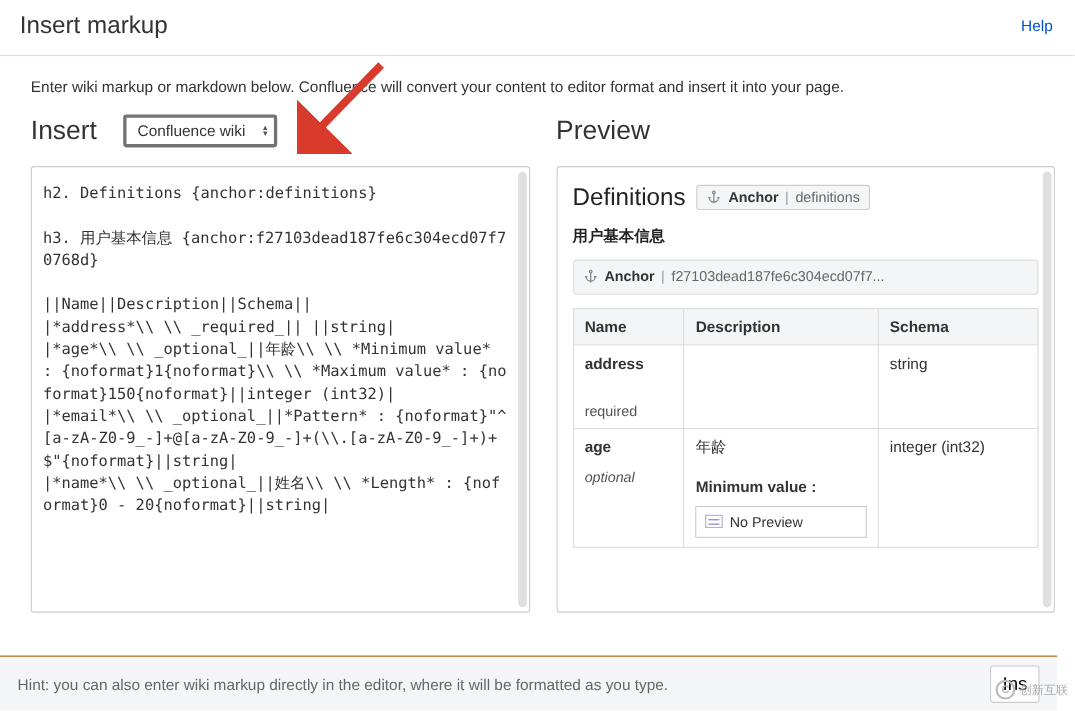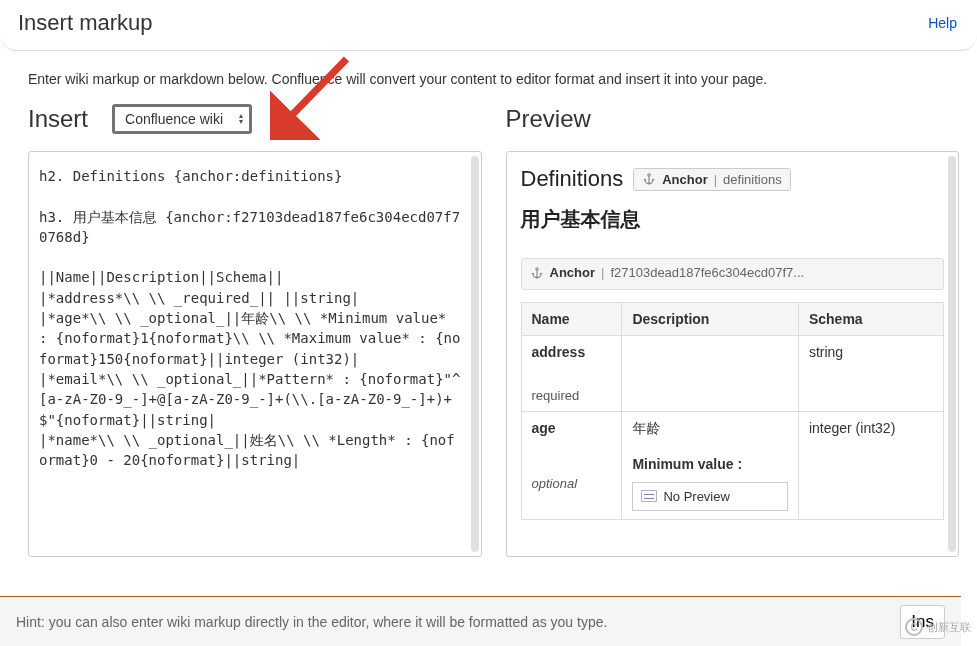--- a/index.html
+++ b/index.html
@@ -12,21 +12,20 @@
     height: 646px;
     overflow: hidden;
     position: relative;
   }
   .header {
     display: flex;
     justify-content: space-between;
     align-items: center;
     padding: 10px 20px 14px 18px;
     border-bottom: 1px solid #ddd;
-    border-radius: 16px;
   }
   .header h1 {
     font-size: 22px;
     font-weight: 500;
     color: #333;
   }
   .help-link { color: #0052cc; font-size: 14px; cursor: pointer; }
   .intro { padding: 20px 18px 16px 28px; color: #333; }
   .content {
     display: flex;
@@ -108,21 +107,21 @@
     text-overflow: ellipsis;
     max-width: 100%;
   }
   .anchor-pill .sep { color: #999; }
   .anchor-pill .anchor-val { color: #666; overflow:hidden; text-overflow: ellipsis; }
   .anchor-icon {
     width: 14px; height: 14px; flex-shrink:0;
     display: inline-flex; align-items:center; justify-content:center;
     color: #888;
   }
-  .prev-h3 { font-size: 20px; font-weight: 600; color: #222; margin-bottom: 25px; }
+  .prev-h3 { font-size: 14px; font-weight: 600; color: #222; margin-bottom: 12px; }
   .anchor-row {
     background: #f4f5f7;
     border: 1px solid #ddd;
     border-radius: 3px;
     padding: 6px 8px;
     margin-bottom: 12px;
   }
   table.prev-tbl {
     width: 100%;
     border-collapse: collapse;
@@ -133,21 +132,21 @@
     padding: 8px 10px;
     text-align: left;
     vertical-align: top;
   }
   table.prev-tbl th {
     background: #f4f5f7;
     font-weight: 600;
     color: #333;
   }
   .req { color: #555; font-size: 13px; display:block; margin-top: 28px; }
-  .opt { font-style: italic; color: #555; font-size: 13px; display:block; margin-top: 40px; }
+  .opt { font-style: italic; color: #555; font-size: 13px; display:block; margin-top: 12px; }
   .bold { font-weight: 700; }
   .noformat-box {
     border: 1px solid #ccc;
     background: #fff;
     margin-top: 10px;
     padding: 6px 8px;
     display: flex;
     align-items: center;
     gap: 6px;
     font-size: 13px;

